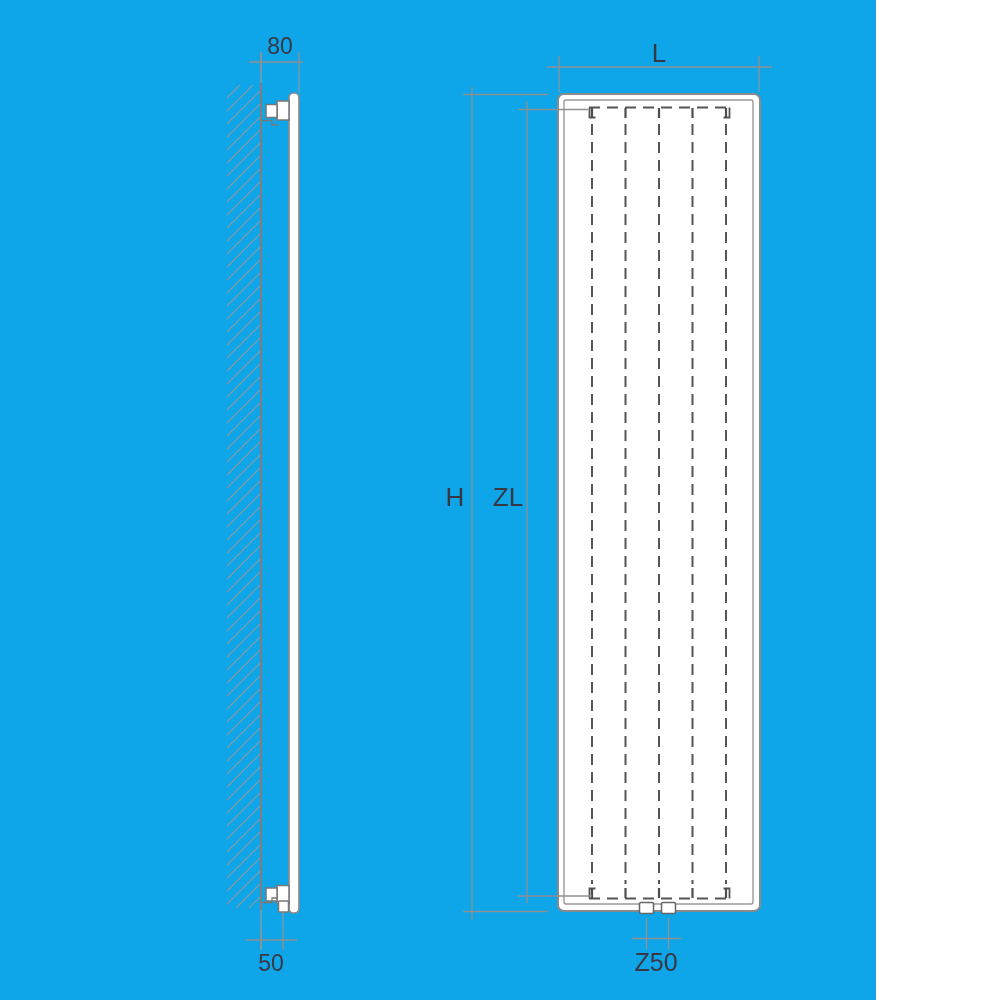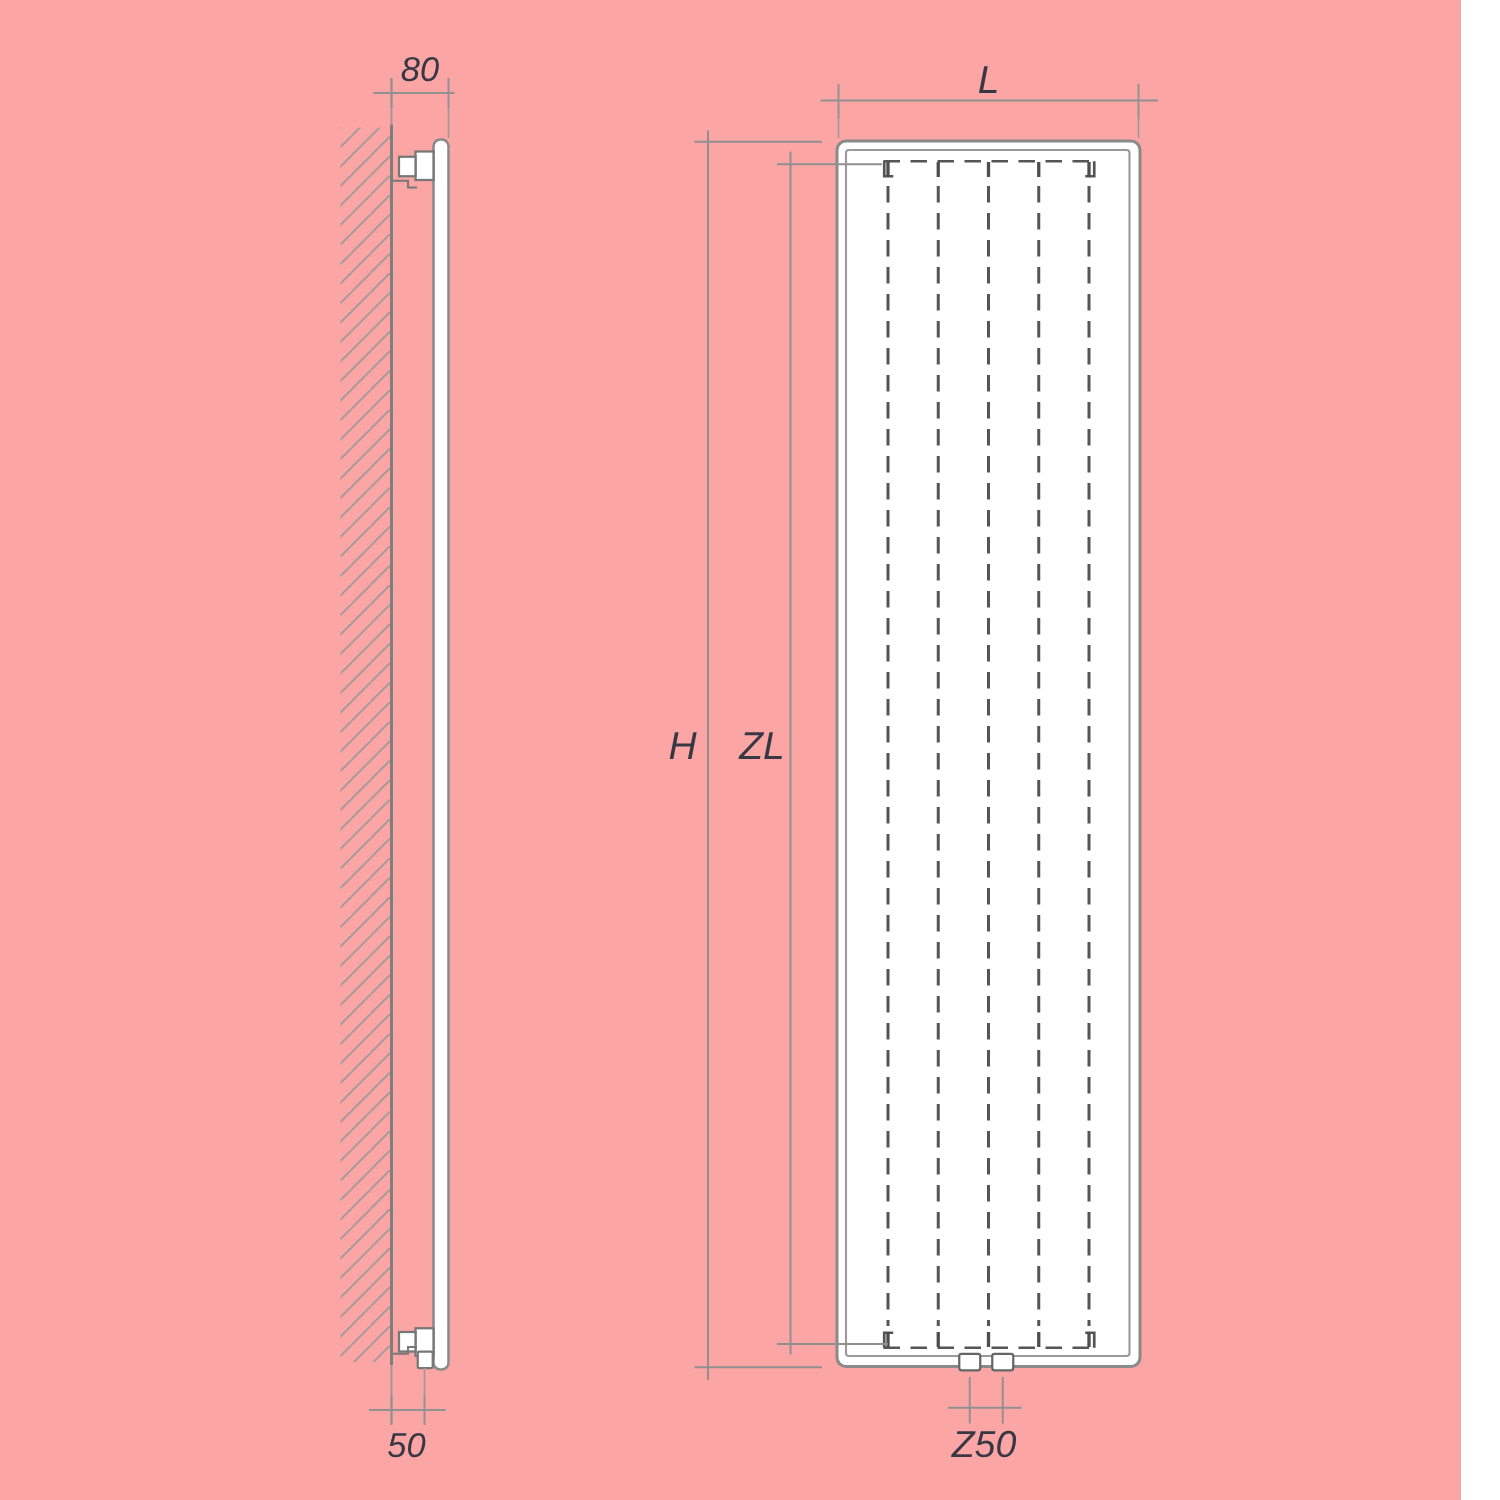--- a/index.html
+++ b/index.html
@@ -2,26 +2,25 @@
 <html><head>
 <meta charset="utf-8">
 <style>
   html, body {
     margin: 0;
     padding: 0;
     background: #ffffff;
   }
   .canvas {
     position: relative;
-    width: 974px;
+    width: 876px;
     height: 1000px;
-    background: #fca5a5;
+    background: #0ea5e9;
     overflow: hidden;
     font-family: "Liberation Sans", sans-serif;
-    font-style: italic;
   }
   svg.drawing {
     position: absolute;
     left: 0;
     top: 0;
     width: 1000px;
     height: 1000px;
   }
   svg.drawing text {
     font-family: "Liberation Sans", sans-serif;

